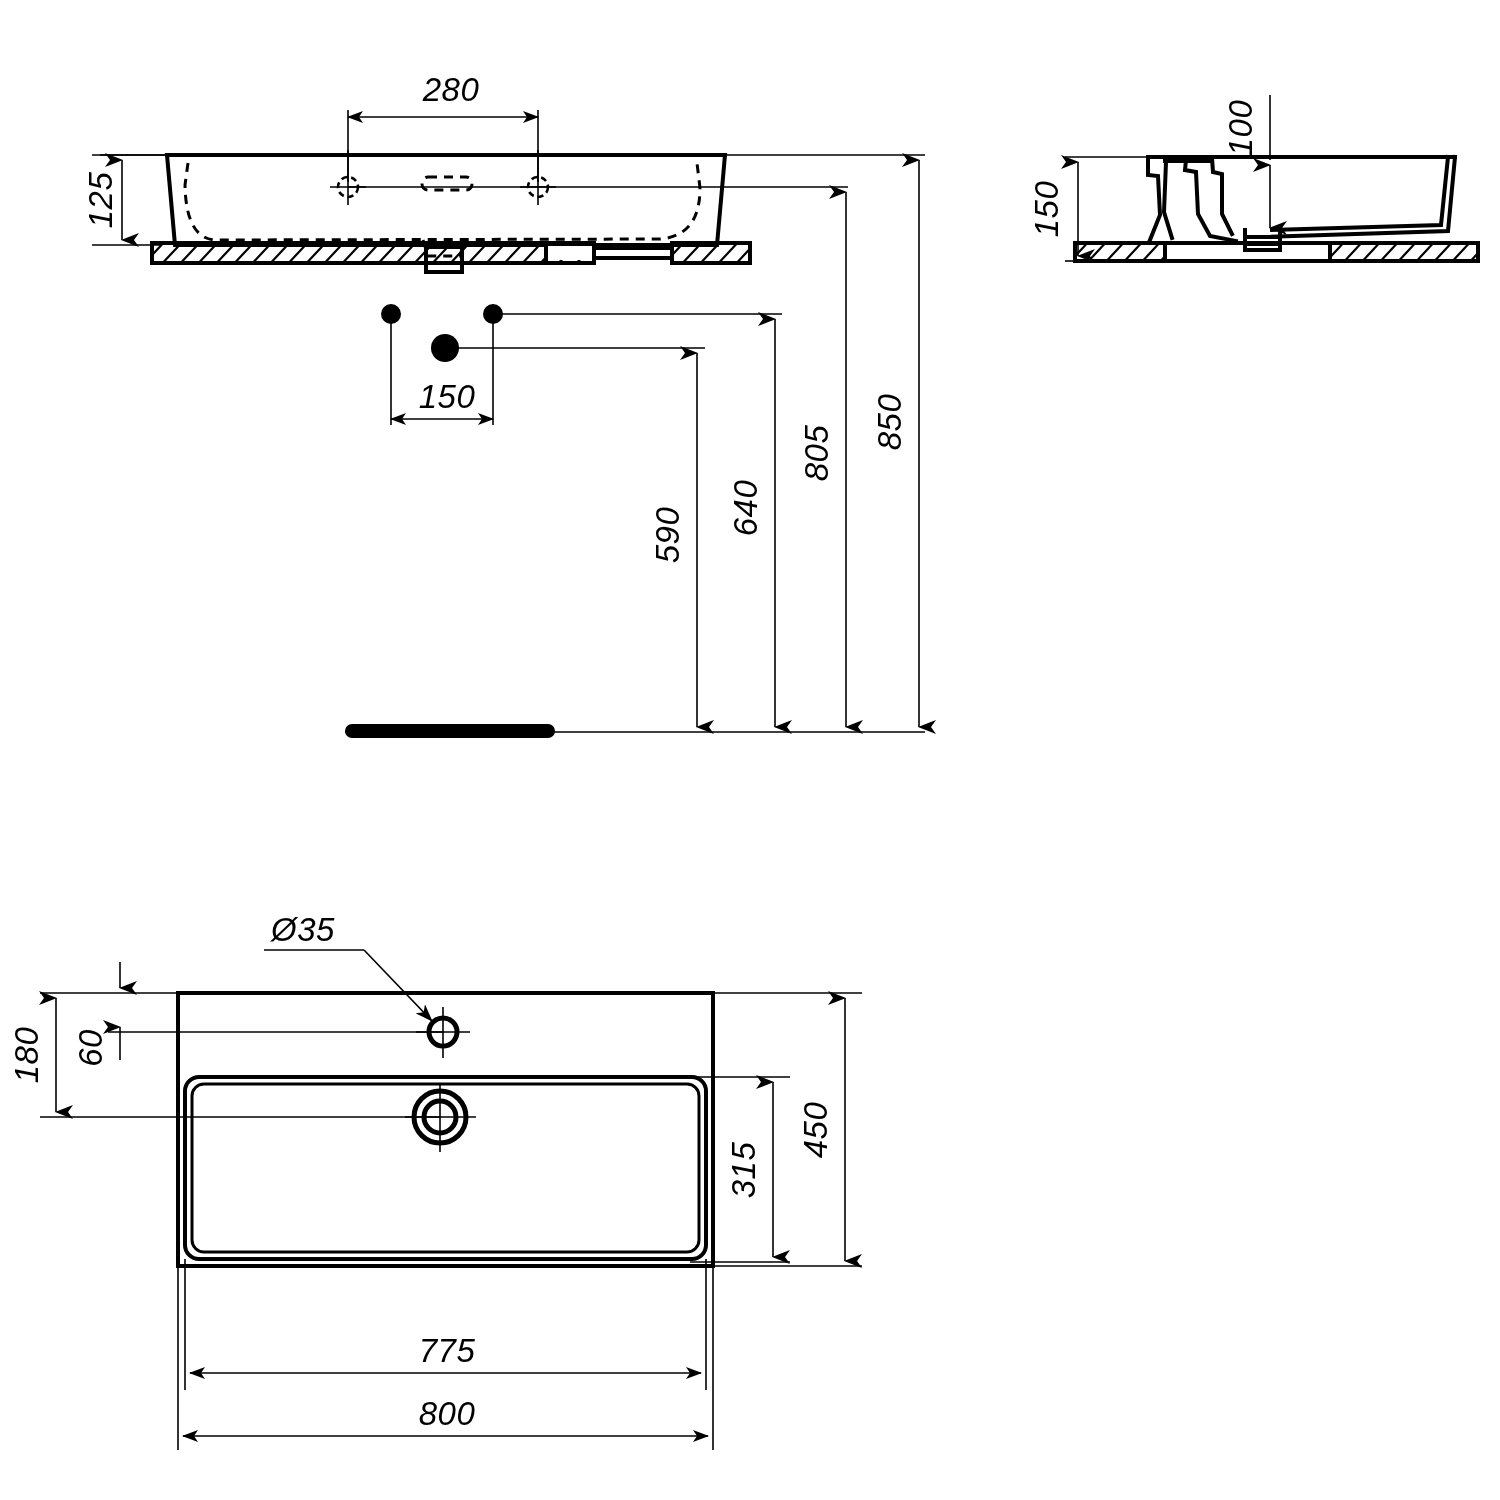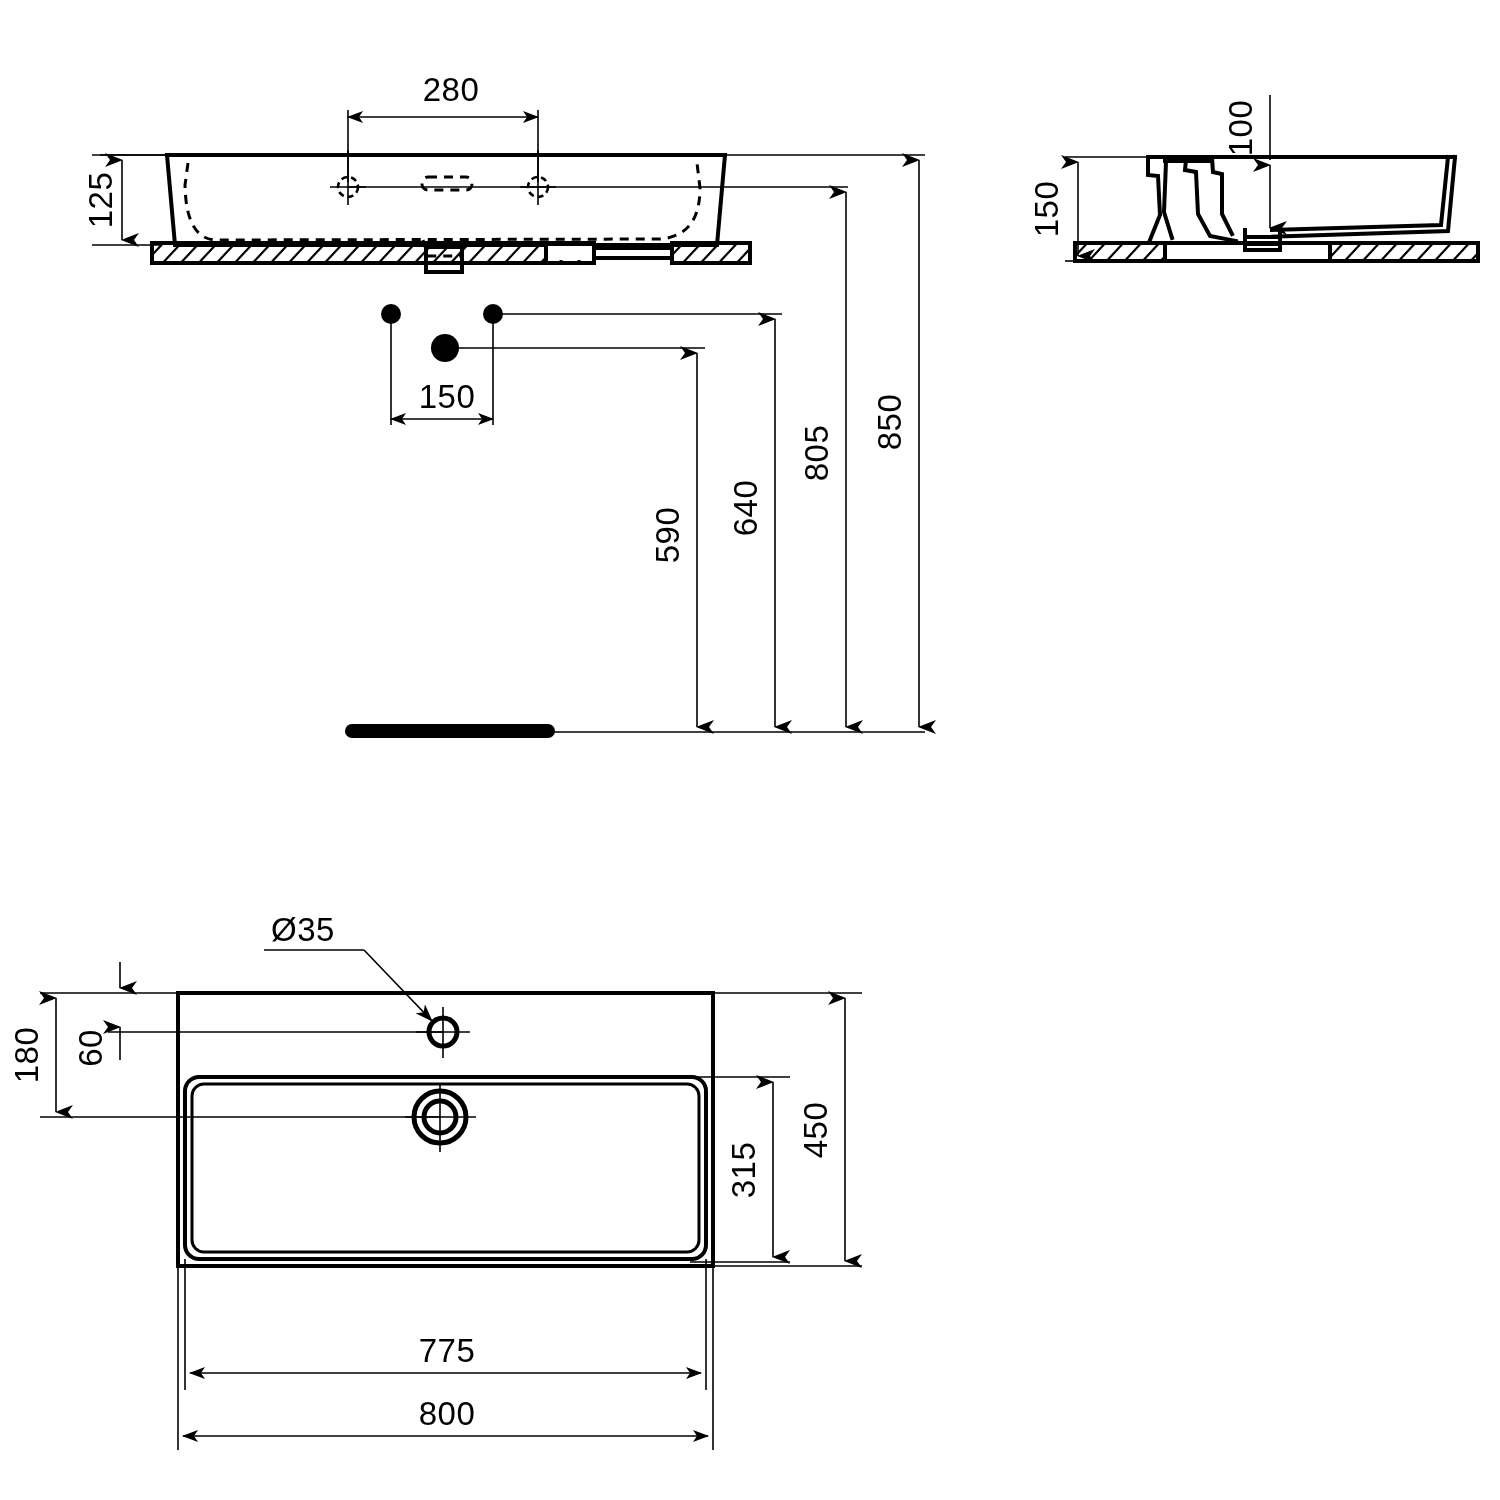--- a/index.html
+++ b/index.html
@@ -11,20 +11,21 @@
     width: 1500px;
     height: 1500px;
     font-family: "Liberation Sans", sans-serif;
     overflow: hidden;
   }
   #drawing-root {
     position: relative;
     width: 1500px;
     height: 1500px;
     background: #ffffff;
+    font-style: italic;
   }
   svg#tech-drawing {
     display: block;
     width: 1500px;
     height: 1500px;
   }
   .obj-line {
     stroke: #000000;
     stroke-width: 4;
     fill: none;

